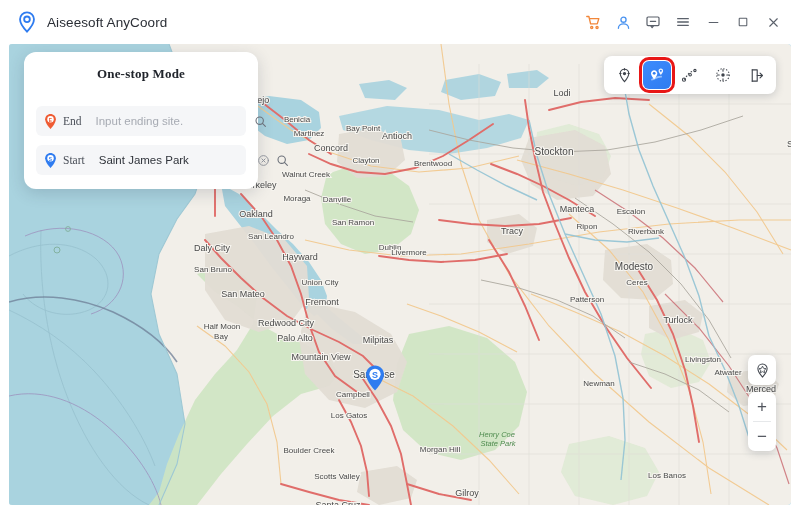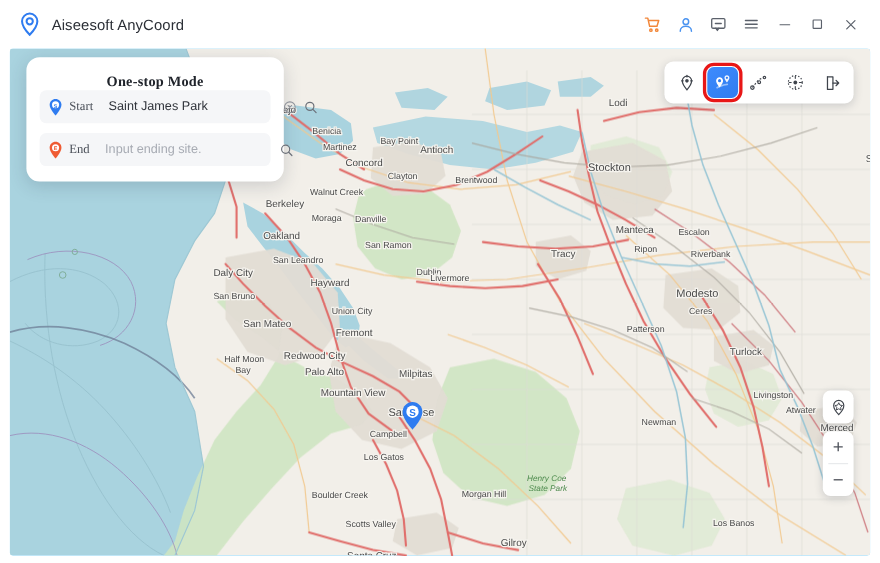--- a/index.html
+++ b/index.html
@@ -57,21 +57,21 @@
     border-radius: 12px;
     box-shadow: 0 4px 16px rgba(40,50,70,.18);
     padding: 14px 12px 14px 12px;
     z-index: 30;
   }
   .panel-title {
     text-align: center;
     font-size: 13px; font-weight: bold;
     color: #20242b;
     font-family: "Liberation Serif", serif;
-    margin-bottom: 0;
+    margin-bottom: 24px;
     letter-spacing: .2px;
   }
   .field-row {
     display: flex; align-items: center;
     height: 30px;
     background: #f5f6f8;
     border-radius: 6px;
     padding: 0 8px 0 7px;
     margin-bottom: 9px;
   }
@@ -431,20 +431,39 @@
       </svg>
     </div>
   </div>
 
   <div class="onestop-panel">
     <div class="panel-title">One-stop Mode</div>
 
     <div class="field-row">
       <span>
         <svg class="pin-mini" viewBox="0 0 16 19">
+          <path d="M8 1C4.7 1 2 3.7 2 7c0 4.5 6 11 6 11s6-6.5 6-11c0-3.3-2.7-6-6-6z" fill="#ef5b33"></path>
+          <circle cx="8" cy="7" r="3.6" fill="#ffffff"></circle>
+          <text x="8" y="9.8" text-anchor="middle" font-size="5.4" font-weight="bold" fill="#ef5b33" font-family="Liberation Sans, sans-serif">E</text>
+        </svg>
+      </span>
+      <span class="field-label">End</span>
+      <span class="field-sep"></span>
+      <input class="field-value" type="text" placeholder="Input ending site." style="">
+      <span class="f-icon">
+        <svg width="13" height="13" viewBox="0 0 24 24" fill="none" stroke="#6b7079" stroke-width="2" stroke-linecap="round">
+          <circle cx="10.5" cy="10.5" r="6.8"></circle>
+            <path d="M15.6 15.6L21 21"></path>
+        </svg>
+      </span>
+    </div>
+
+    <div class="field-row">
+      <span>
+        <svg class="pin-mini" viewBox="0 0 16 19">
           <path d="M8 1C4.7 1 2 3.7 2 7c0 4.5 6 11 6 11s6-6.5 6-11c0-3.3-2.7-6-6-6z" fill="#2f7cf0"></path>
           <circle cx="8" cy="7" r="3.6" fill="#ffffff"></circle>
           <text x="8" y="9.8" text-anchor="middle" font-size="5.4" font-weight="bold" fill="#2f7cf0" font-family="Liberation Sans, sans-serif">S</text>
         </svg>
       </span>
       <span class="field-label">Start</span>
       <span class="field-sep"></span>
       <input class="field-value" type="text" value="Saint James Park" style="">
       <span class="f-icon">
         <svg width="13" height="13" viewBox="0 0 24 24" fill="none" stroke="#8d9199" stroke-width="1.8" stroke-linecap="round">
@@ -452,39 +471,20 @@
             <path d="M9 9l6 6M15 9l-6 6"></path>
         </svg>
       </span>
       <span class="f-icon">
         <svg width="13" height="13" viewBox="0 0 24 24" fill="none" stroke="#6b7079" stroke-width="2" stroke-linecap="round">
           <circle cx="10.5" cy="10.5" r="6.8"></circle>
             <path d="M15.6 15.6L21 21"></path>
         </svg>
       </span>
     </div>
-
-    <div class="field-row">
-      <span>
-        <svg class="pin-mini" viewBox="0 0 16 19">
-          <path d="M8 1C4.7 1 2 3.7 2 7c0 4.5 6 11 6 11s6-6.5 6-11c0-3.3-2.7-6-6-6z" fill="#ef5b33"></path>
-          <circle cx="8" cy="7" r="3.6" fill="#ffffff"></circle>
-          <text x="8" y="9.8" text-anchor="middle" font-size="5.4" font-weight="bold" fill="#ef5b33" font-family="Liberation Sans, sans-serif">E</text>
-        </svg>
-      </span>
-      <span class="field-label">End</span>
-      <span class="field-sep"></span>
-      <input class="field-value" type="text" placeholder="Input ending site." style="">
-      <span class="f-icon">
-        <svg width="13" height="13" viewBox="0 0 24 24" fill="none" stroke="#6b7079" stroke-width="2" stroke-linecap="round">
-          <circle cx="10.5" cy="10.5" r="6.8"></circle>
-            <path d="M15.6 15.6L21 21"></path>
-        </svg>
-      </span>
-    </div>
   </div>
 
   <div class="mode-toolbar">
     <div class="mode-btn">
       <svg width="17" height="17" viewBox="0 0 24 24" fill="none" stroke="#3f444c" stroke-width="1.6">
         <path d="M12 3.2c-3.3 0-6 2.7-6 6 0 4.6 6 11.6 6 11.6s6-7 6-11.6c0-3.3-2.7-6-6-6z"></path>
         <circle cx="12" cy="9.2" r="2.3" fill="#3f444c" stroke="none"></circle>
         <path d="M5.2 9.2h2M16.8 9.2h2M12 2.2v2" stroke-linecap="round"></path>
       </svg>
     </div>

